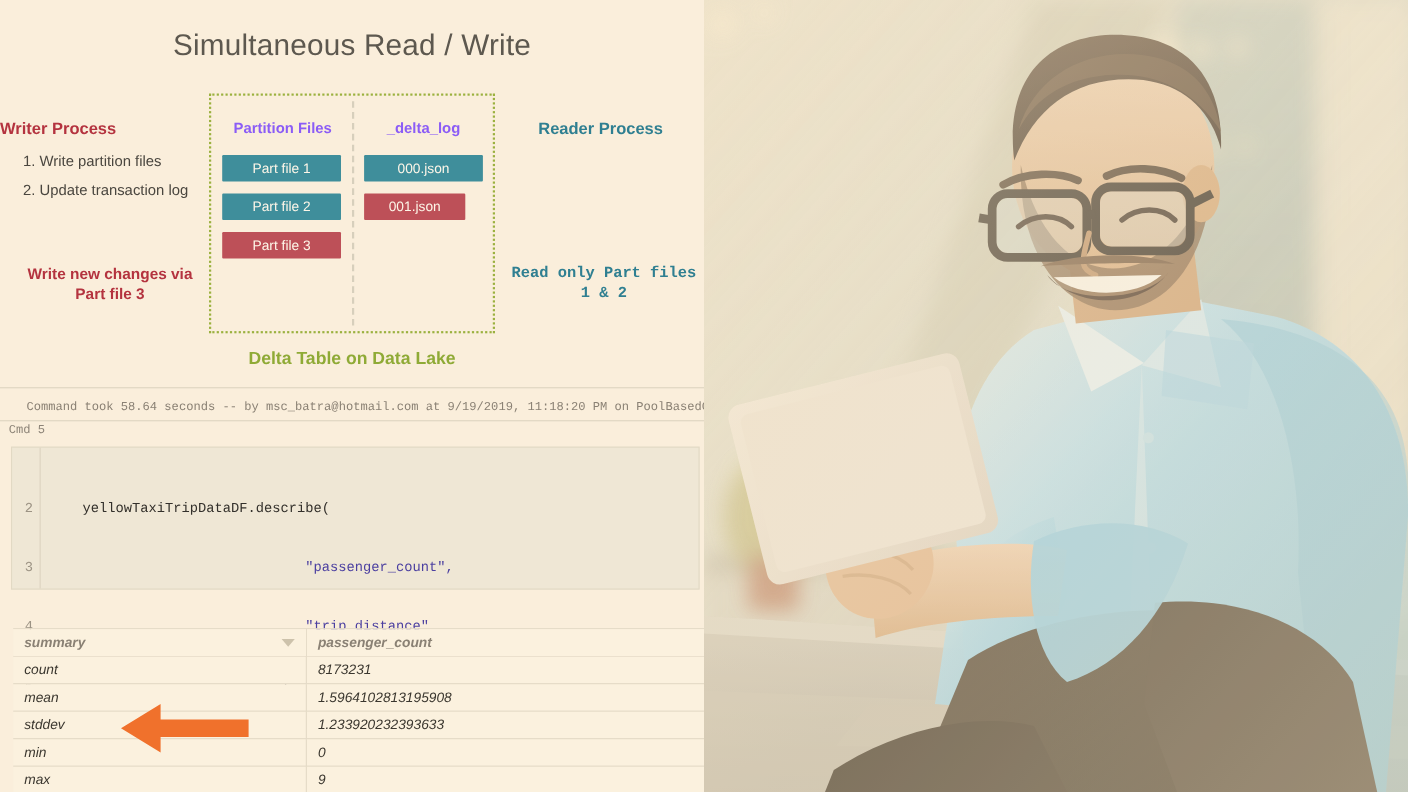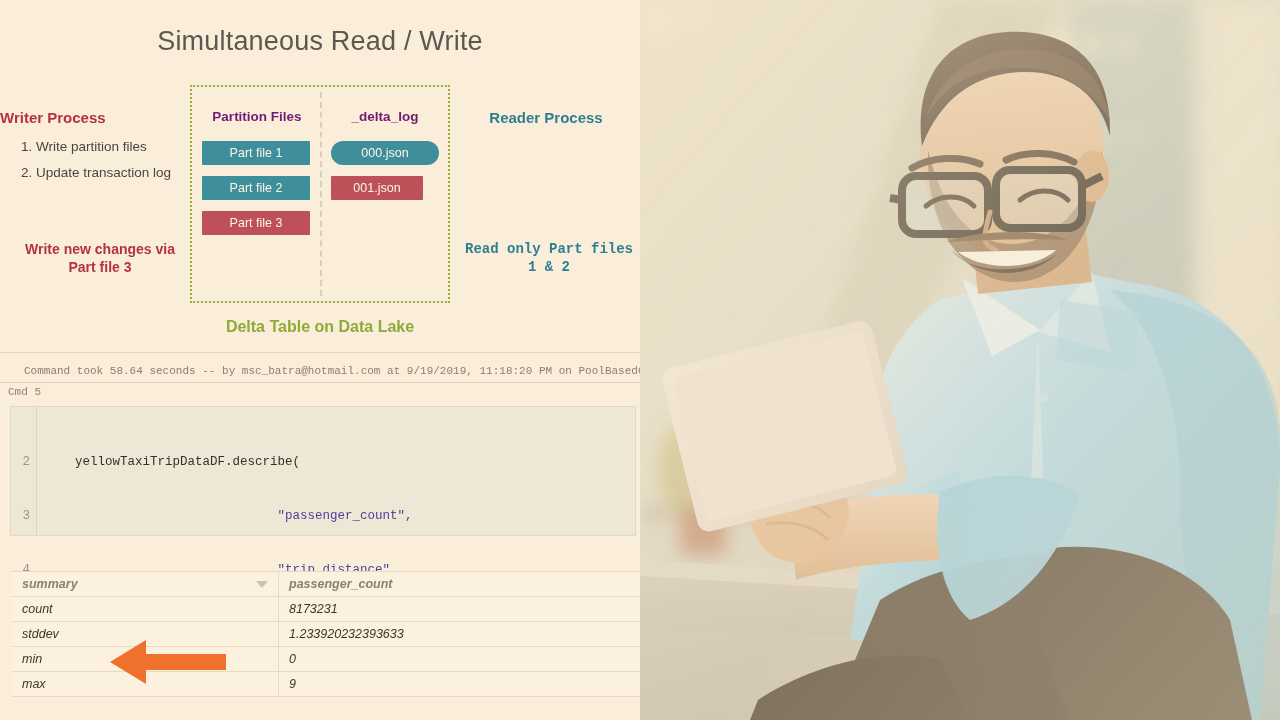--- a/index.html
+++ b/index.html
@@ -26,37 +26,37 @@
 
   .delta-box{
     position:absolute;left:190px;top:85px;width:260px;height:218px;
     border:2px dotted #9bb13f;box-sizing:border-box;
   }
   .delta-divider{
     position:absolute;left:320px;top:92px;width:0;height:204px;
     border-left:2px dashed #d7cfbc;
   }
   .col-head{
-    position:absolute;font-size:13.5px;font-weight:bold;color:#701a75;
+    position:absolute;font-size:13.5px;font-weight:bold;color:#8b5cf6;
     text-align:center;white-space:nowrap;
   }
   .col-head.partition{left:196px;top:109px;width:122px;}
   .col-head.deltalog{left:324px;top:109px;width:122px;}
 
   .file-chip{
     position:absolute;height:24px;line-height:24px;text-align:center;
     color:#fdf6e8;font-size:12.5px;border-radius:1px;white-space:nowrap;
   }
   .chip-teal{background:#3f8e9b;}
   .chip-red{background:#bd5058;}
 
   .pf1{left:202px;top:141px;width:108px;}
   .pf2{left:202px;top:176px;width:108px;}
   .pf3{left:202px;top:211px;width:108px;}
-  .dl1{left:331px;top:141px;width:108px;border-radius:12px;}
+  .dl1{left:331px;top:141px;width:108px;}
   .dl2{left:331px;top:176px;width:92px;}
 
   .side-label{
     position:absolute;font-size:15px;font-weight:bold;white-space:nowrap;
   }
   .writer-head{left:0px;top:109px;width:190px;text-align:left;color:#b4333f;}
   .reader-head{left:452px;top:109px;width:188px;text-align:center;color:#2f7f91;}
 
   .steps{
     position:absolute;font-size:13.5px;color:#4a463f;line-height:17px;
@@ -226,20 +226,24 @@
           </th>
           <th>
             <span>passenger_count</span>
           </th>
         </tr>
       </thead>
       <tbody>
         <tr>
           <td class="c0">count</td>
           <td>8173231</td>
+        </tr>
+        <tr>
+          <td class="c0">mean</td>
+          <td>1.5964102813195908</td>
         </tr>
         <tr>
           <td class="c0">stddev</td>
           <td>1.233920232393633</td>
         </tr>
         <tr>
           <td class="c0">min</td>
           <td>0</td>
         </tr>
         <tr>

